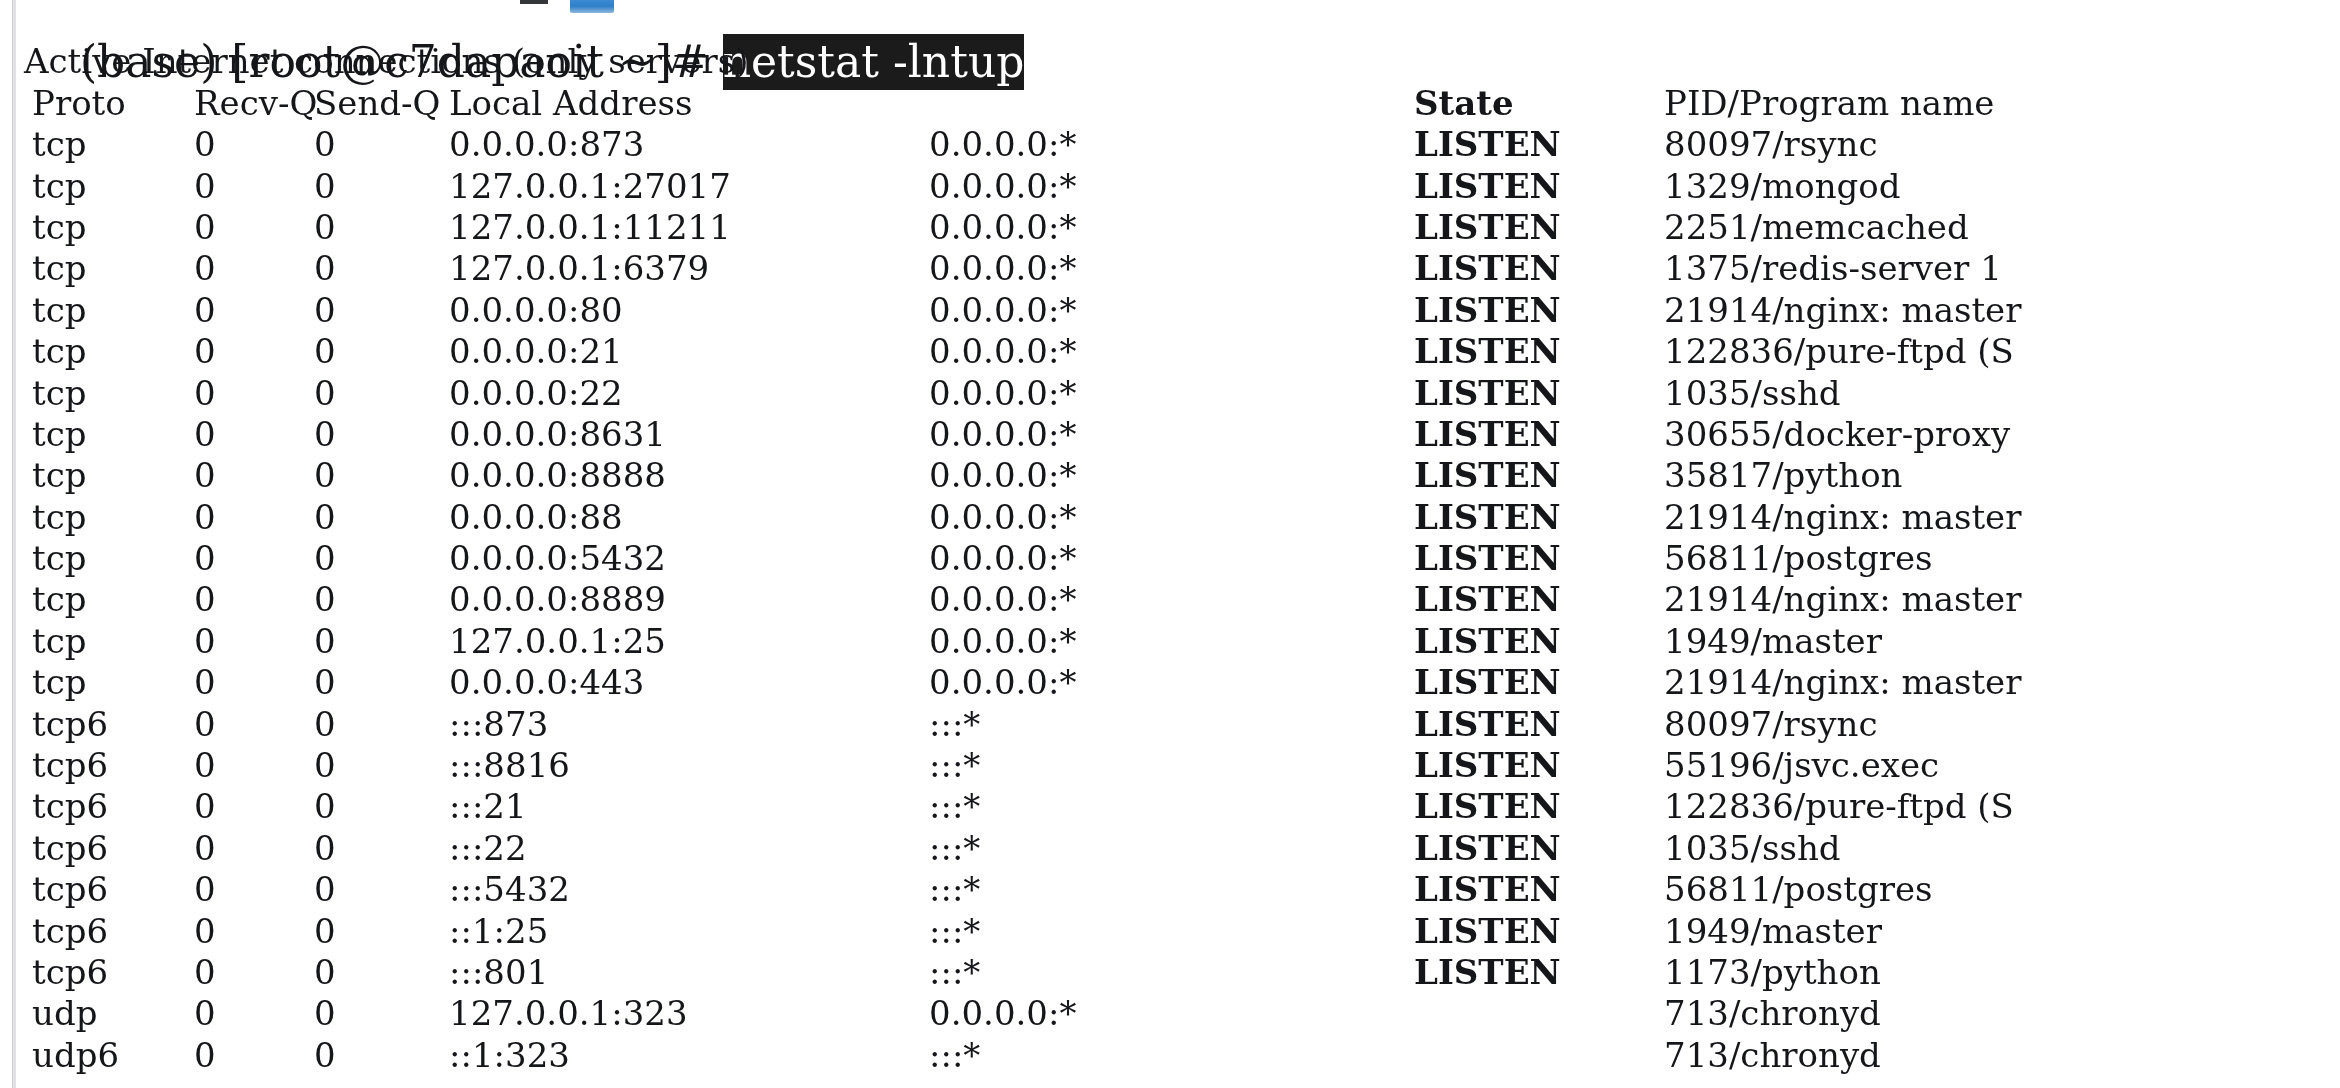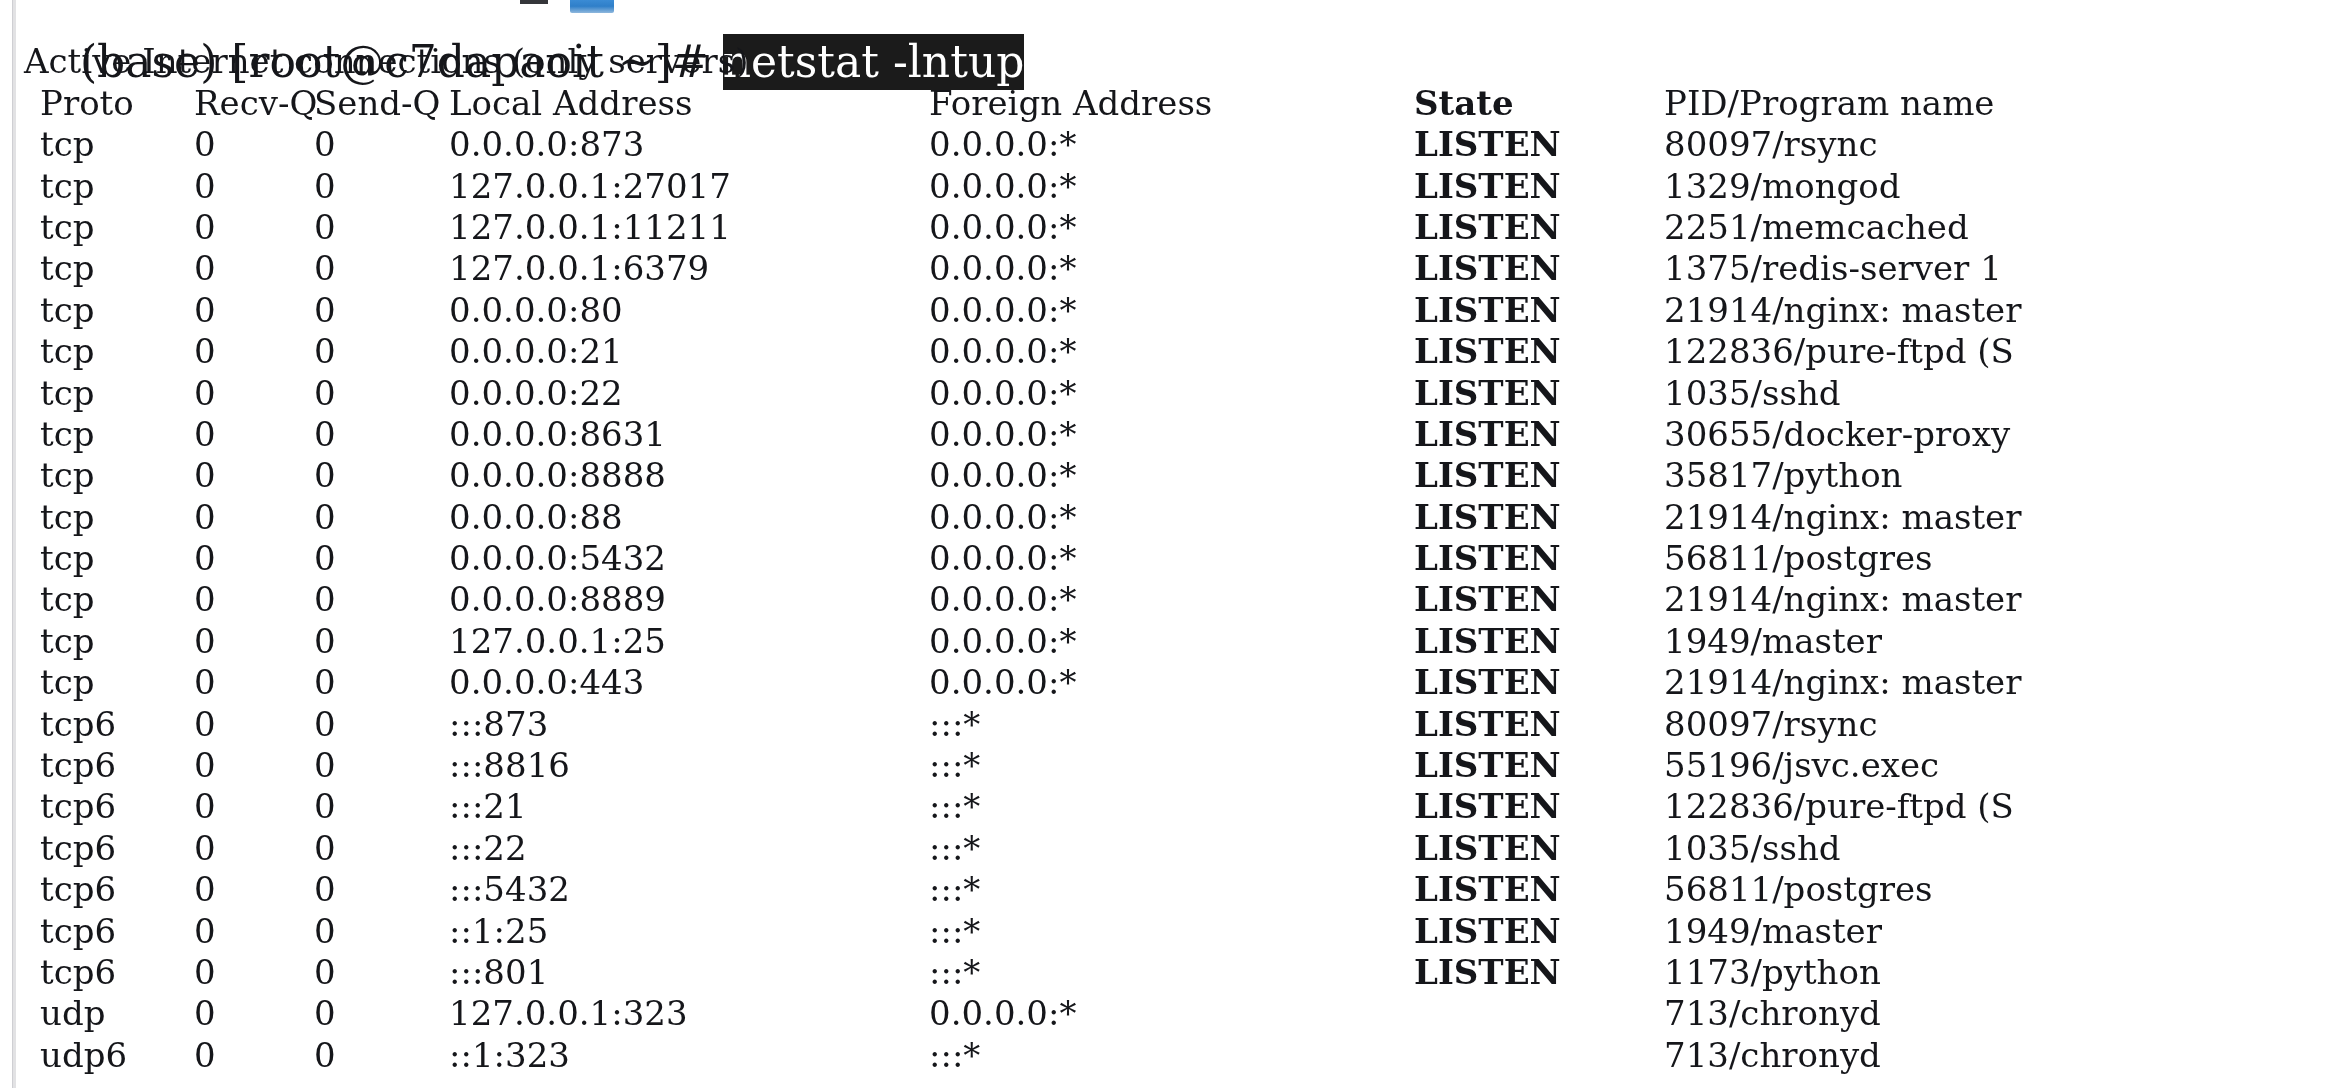--- a/index.html
+++ b/index.html
@@ -50,21 +50,21 @@
   
   .cell {
     position: absolute;
     top: 0;
     white-space: pre;
     font-size: 34px;
     line-height: 41.4px;
     color: #15161a;
   }
 
-  .c-proto   { left: 16px; text-align: center;    }
+  .c-proto   { left: 8px; text-align: center;    }
   .c-recvq   { left: 170px;  width: 120px; }
   .c-sendq   { left: 290px;  width: 120px; }
   .c-local   { left: 425px;  }
   .c-foreign { left: 905px;  }
   .c-state   { left: 1390px; font-weight: bold; }
   .c-pid     { left: 1640px; }
 
   
   .prompt-line {
     position: relative;
@@ -127,21 +127,20 @@
     <div id="selection-handle"></div>
   </div>
 
   <div class="line">Active Internet connections (only servers)</div>
 
   <div class="line">
     <span class="cell c-proto">Proto</span>
     <span class="cell c-recvq">Recv-Q</span>
     <span class="cell c-sendq">Send-Q</span>
     <span class="cell c-local">Local Address</span>
-    <span class="cell c-foreign">Foreign Address</span>
     <span class="cell c-state">State</span>
     <span class="cell c-pid">PID/Program name</span>
   </div>
 
   <div id="rows">
       <div class="line"><span class="cell c-proto">tcp</span><span class="cell c-recvq">0</span><span class="cell c-sendq">0</span><span class="cell c-local">0.0.0.0:873</span><span class="cell c-foreign">0.0.0.0:*</span><span class="cell c-state">LISTEN</span><span class="cell c-pid">80097/rsync</span></div>
       <div class="line"><span class="cell c-proto">tcp</span><span class="cell c-recvq">0</span><span class="cell c-sendq">0</span><span class="cell c-local">127.0.0.1:27017</span><span class="cell c-foreign">0.0.0.0:*</span><span class="cell c-state">LISTEN</span><span class="cell c-pid">1329/mongod</span></div>
       <div class="line"><span class="cell c-proto">tcp</span><span class="cell c-recvq">0</span><span class="cell c-sendq">0</span><span class="cell c-local">127.0.0.1:11211</span><span class="cell c-foreign">0.0.0.0:*</span><span class="cell c-state">LISTEN</span><span class="cell c-pid">2251/memcached</span></div>
       <div class="line"><span class="cell c-proto">tcp</span><span class="cell c-recvq">0</span><span class="cell c-sendq">0</span><span class="cell c-local">127.0.0.1:6379</span><span class="cell c-foreign">0.0.0.0:*</span><span class="cell c-state">LISTEN</span><span class="cell c-pid">1375/redis-server 1</span></div>
       <div class="line"><span class="cell c-proto">tcp</span><span class="cell c-recvq">0</span><span class="cell c-sendq">0</span><span class="cell c-local">0.0.0.0:80</span><span class="cell c-foreign">0.0.0.0:*</span><span class="cell c-state">LISTEN</span><span class="cell c-pid">21914/nginx: master</span></div>

